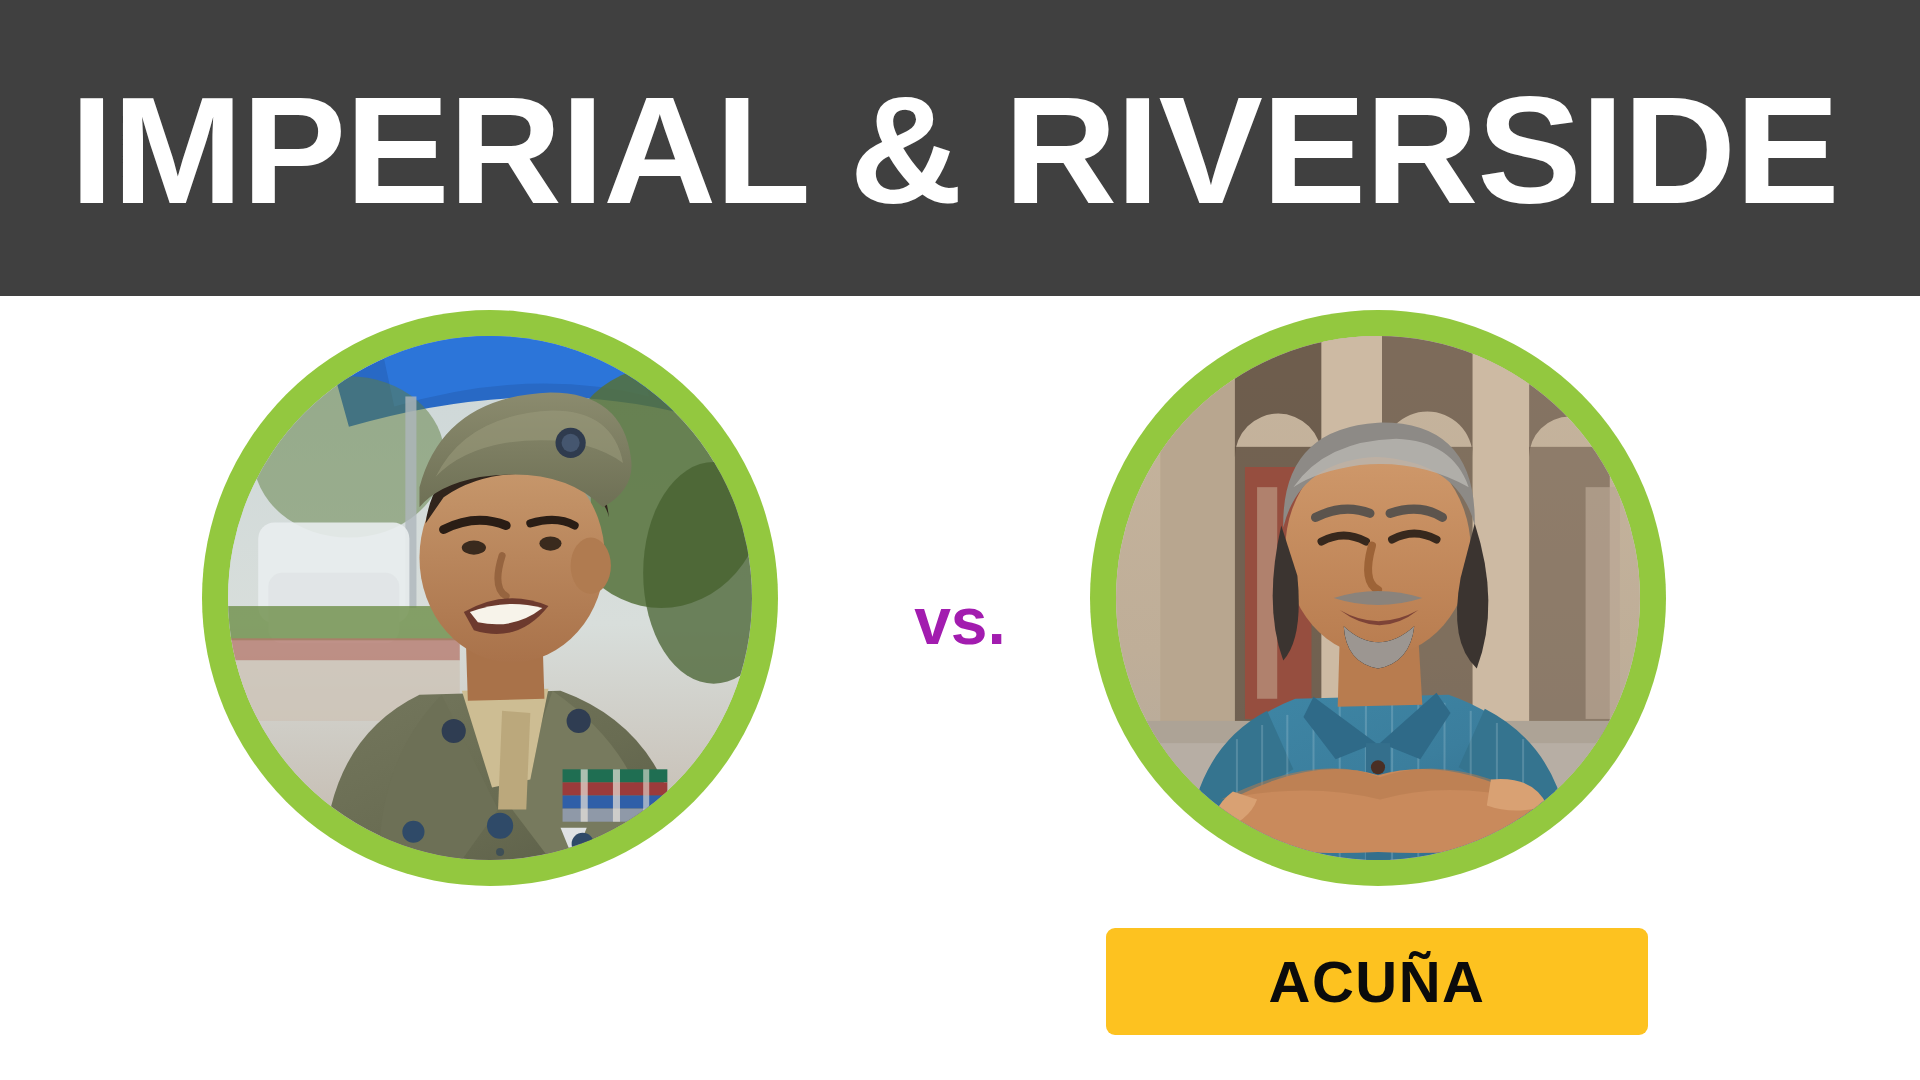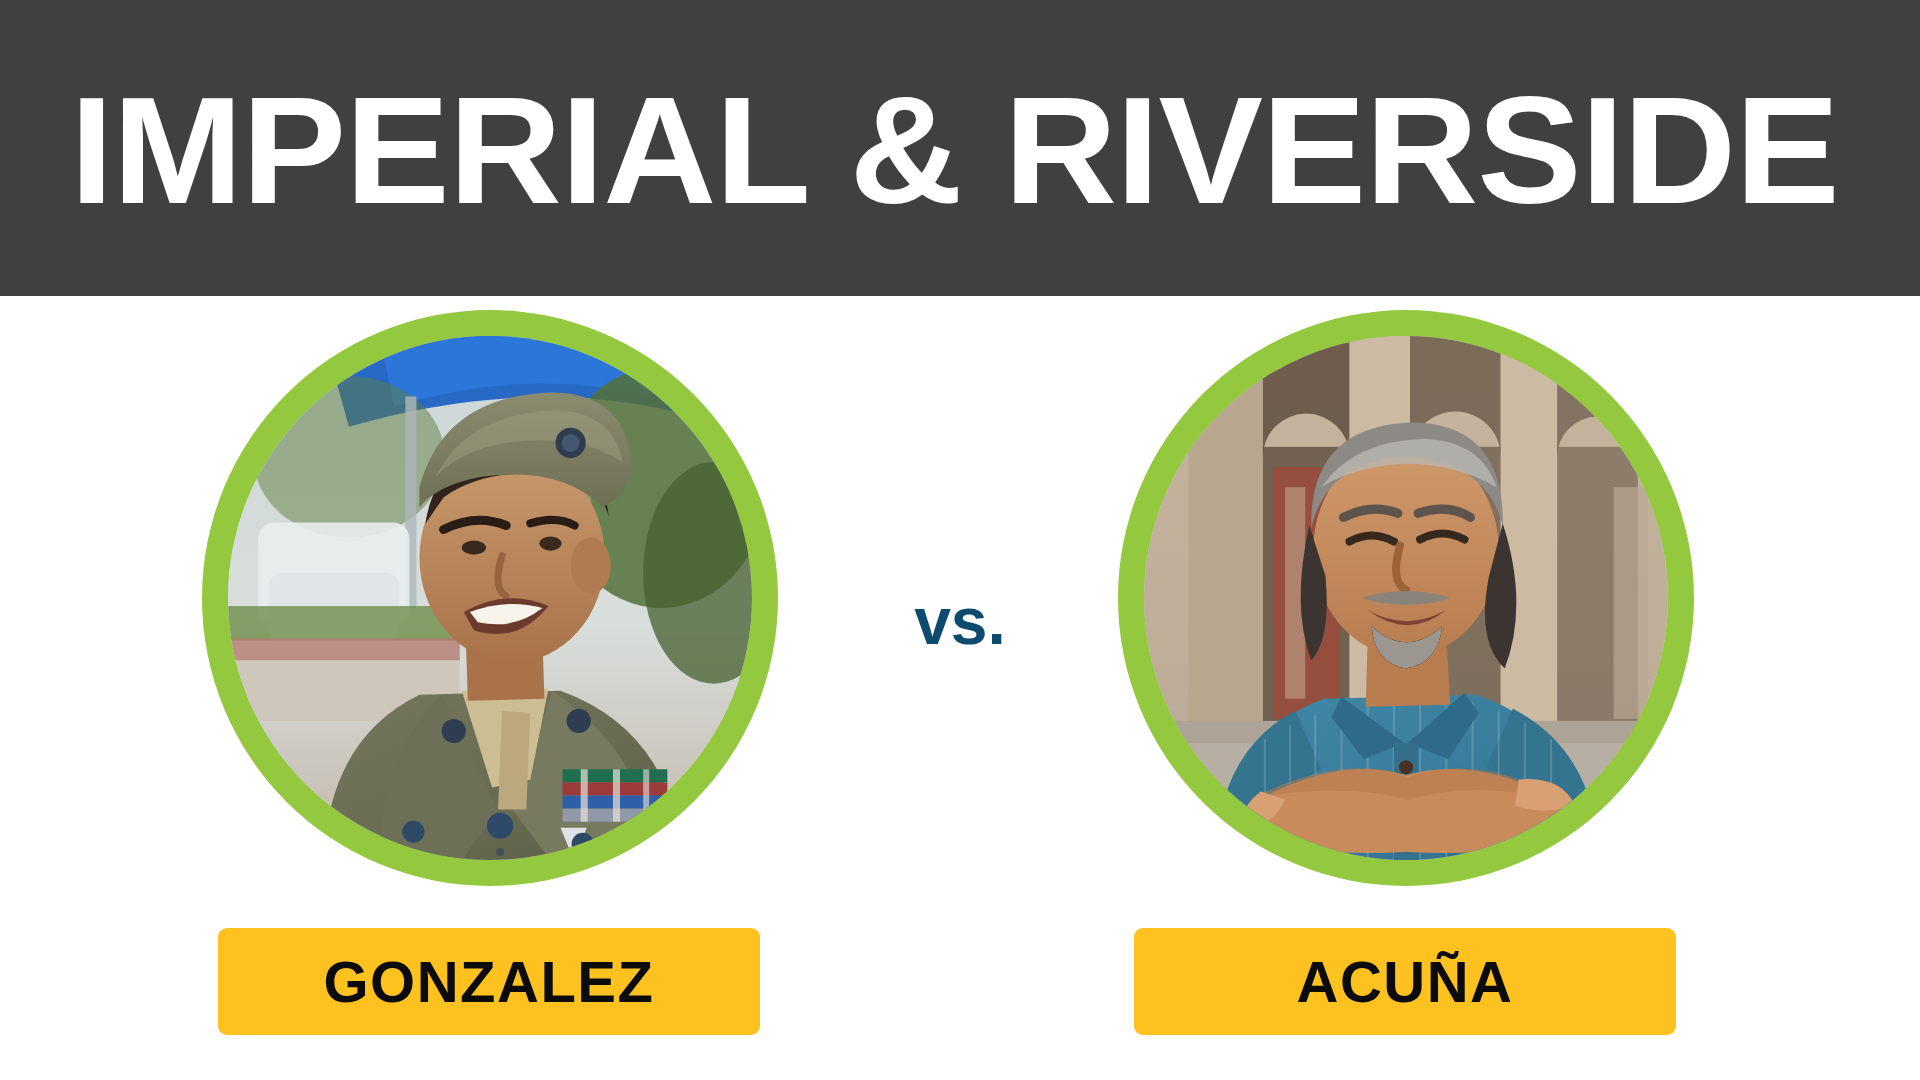--- a/index.html
+++ b/index.html
@@ -56,21 +56,21 @@
     height: 784px;
   }
 
   .candidate {
     position: absolute;
     top: 0;
     width: 620px;
     height: 784px;
   }
   .candidate.left  { left: 180px; }
-  .candidate.right { left: 1096px; }
+  .candidate.right { left: 1068px; }
 
   .portrait-ring {
     position: absolute;
     top: 14px;
     left: 22px;
     width: 576px;
     height: 576px;
     border-radius: 50%;
     background: #93c83f;
     padding: 26px;
@@ -114,21 +114,21 @@
   
   .vs {
     position: absolute;
     left: 860px;
     top: 270px;
     width: 200px;
     height: 110px;
     display: flex;
     align-items: center;
     justify-content: center;
-    color: #0c4a6e;
+    color: #a21caf;
     font-family: "Liberation Sans", sans-serif;
     font-weight: 700;
     font-size: 66px;
     letter-spacing: 0px;
     line-height: 1;
   }
 </style>
 </head>
 <body>
 
@@ -234,23 +234,20 @@
 
             <path d="M330 488 L356 488 L343 520 Z" fill="#dfe2e4"></path>
             <rect x="392" y="488" width="26" height="24" rx="4" fill="#dfe2e4"></rect>
 
             <circle cx="270" cy="486" r="13" fill="#2f4a68"></circle>
             <circle cx="270" cy="512" r="4" fill="#26405c" opacity="0.6"></circle>
             <circle cx="184" cy="492" r="11" fill="#2f4a68"></circle>
             <circle cx="352" cy="504" r="11" fill="#2f4a68"></circle>
           </svg>
         </div>
-      </div>
-      <div class="nameplate">
-        <span class="nameplate-label">GONZALEZ</span>
       </div>
     </div>
 
     <div class="vs">vs.</div>
 
     <div class="candidate right">
       <div class="portrait-ring">
         <div class="portrait">
           <svg viewBox="0 0 520 520" preserveAspectRatio="xMidYMid slice" aria-hidden="true">
             <defs>

